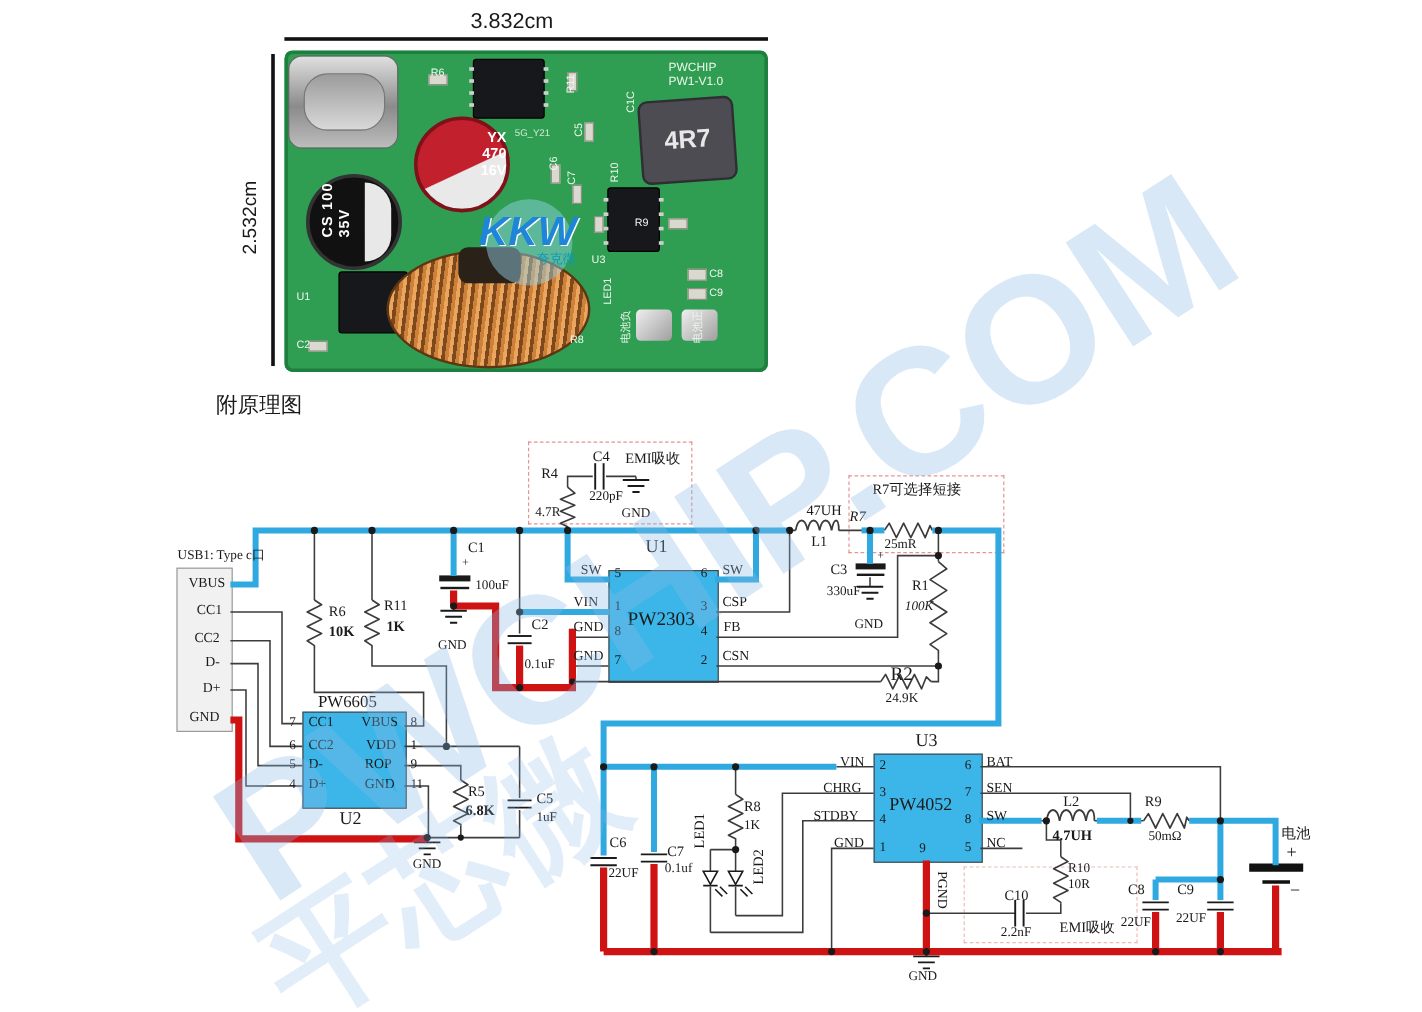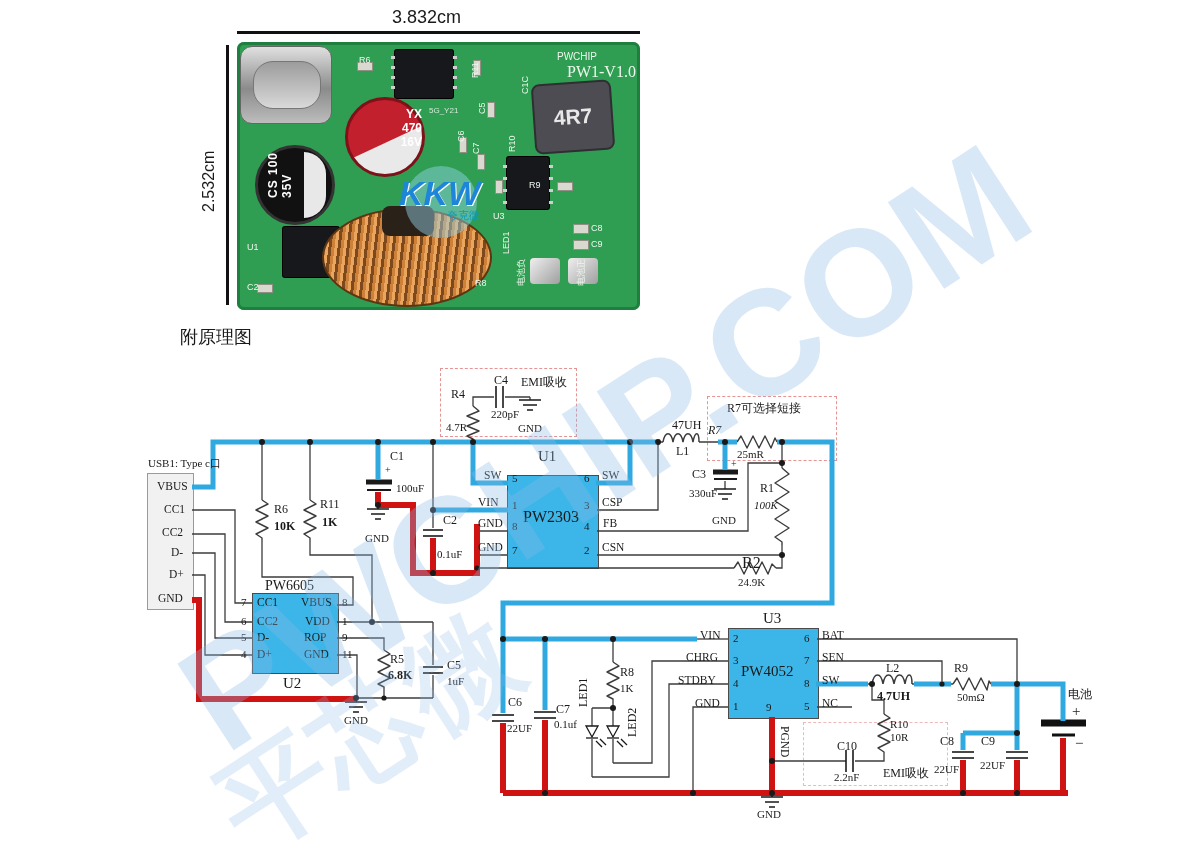--- a/index.html
+++ b/index.html
@@ -124,21 +124,21 @@
 
     <span class="silk" style="left:122px;top:13px;">R6</span>
     <span class="silk rotccw" style="left:233px;top:36px;">R11</span>
     <span class="silk rotccw" style="left:283px;top:52px;">C1C</span>
     <span class="silk" style="left:192px;top:64px;font-size:8px;opacity:.85;">5G_Y21</span>
     <span class="silk rotccw" style="left:240px;top:72px;">C5</span>
     <span class="silk rotccw" style="left:219px;top:100px;">C6</span>
     <span class="silk rotccw" style="left:234px;top:112px;">C7</span>
     <span class="silk rotccw" style="left:270px;top:110px;">R10</span>
     <span class="silk" style="left:320px;top:9px;font-size:10px;">PWCHIP</span>
-    <span class="silk" style="left:330px;top:21px;font-size:16px;font-family:Liberation Serif, serif;">PW1-V1.0</span>
+    <span class="silk" style="left:320px;top:21px;font-size:10px;">PW1-V1.0</span>
     <span class="silk" style="left:292px;top:138px;">R9</span>
     <span class="silk" style="left:256px;top:169px;">U3</span>
     <span class="silk rotccw" style="left:264px;top:212px;">LED1</span>
     <span class="silk" style="left:354px;top:181px;">C8</span>
     <span class="silk" style="left:354px;top:197px;">C9</span>
     <span class="silk rotccw" style="left:278px;top:244px;">电池负</span>
     <span class="silk rotccw" style="left:338px;top:244px;">电池正</span>
     <span class="silk" style="left:238px;top:236px;">R8</span>
     <span class="silk" style="left:10px;top:200px;">U1</span>
     <span class="silk" style="left:10px;top:240px;">C2</span>

